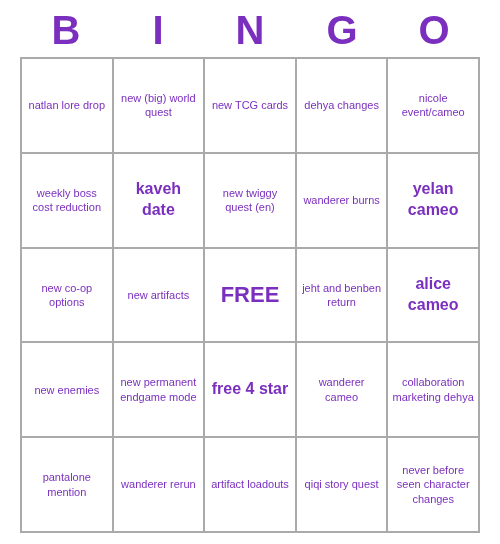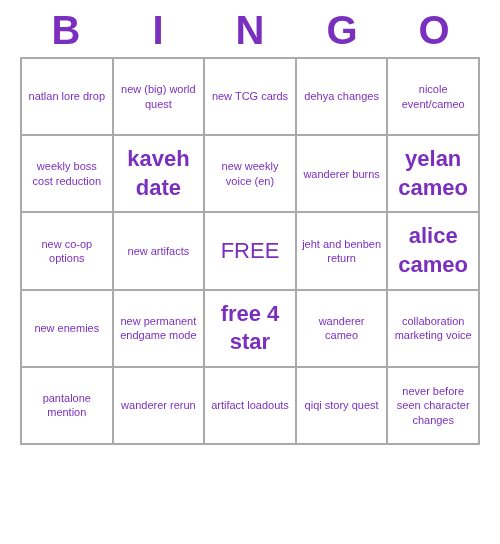--- a/index.html
+++ b/index.html
@@ -23,41 +23,41 @@
       font-weight: bold;
       color: #7B2FBE;
       width: 80px;
       text-align: center;
     }
     #bingo-grid {
       display: grid;
       grid-template-columns: repeat(5, 1fr);
       grid-template-rows: repeat(5, 1fr);
       width: 460px;
-      height: 388px;
+      height: 476px;
       border: 1.5px solid #aaa;
     }
     .bingo-cell {
       border: 1.5px solid #aaa;
       display: flex;
       align-items: center;
       justify-content: center;
       text-align: center;
       padding: 4px;
       font-size: 11px;
       color: #7B2FBE;
       line-height: 1.3;
     }
     .bingo-cell.large-text {
-      font-size: 22px;
+      font-size: 16px;
       font-weight: bold;
     }
     .bingo-cell.free-cell {
       font-size: 22px;
-      font-weight: normal;
+      font-weight: bold;
     }
   </style>
 </head>
 <body>
 
 <div id="bingo-header">
 <span class="bingo-letter">B</span>
     <span class="bingo-letter">I</span>
     <span class="bingo-letter">N</span>
     <span class="bingo-letter">G</span>
@@ -65,31 +65,31 @@
   </div>
 
 <div id="bingo-grid">
 <div class="bingo-cell">natlan lore drop</div>
     <div class="bingo-cell">new (big) world quest</div>
     <div class="bingo-cell">new TCG cards</div>
     <div class="bingo-cell">dehya changes</div>
     <div class="bingo-cell">nicole event/cameo</div>
     <div class="bingo-cell">weekly boss cost reduction</div>
     <div class="bingo-cell large-text">kaveh date</div>
-    <div class="bingo-cell">new weekly voice (en)</div>
+    <div class="bingo-cell">new twiggy quest (en)</div>
     <div class="bingo-cell">wanderer burns</div>
     <div class="bingo-cell large-text">yelan cameo</div>
     <div class="bingo-cell">new co-op options</div>
     <div class="bingo-cell">new artifacts</div>
     <div class="bingo-cell free-cell">FREE</div>
     <div class="bingo-cell">jeht and benben return</div>
     <div class="bingo-cell large-text">alice cameo</div>
     <div class="bingo-cell">new enemies</div>
     <div class="bingo-cell">new permanent endgame mode</div>
     <div class="bingo-cell large-text">free 4 star</div>
     <div class="bingo-cell">wanderer cameo</div>
-    <div class="bingo-cell">collaboration marketing voice</div>
+    <div class="bingo-cell">collaboration marketing dehya</div>
     <div class="bingo-cell">pantalone mention</div>
     <div class="bingo-cell">wanderer rerun</div>
     <div class="bingo-cell">artifact loadouts</div>
     <div class="bingo-cell">qiqi story quest</div>
     <div class="bingo-cell">never before seen character changes</div>
   </div>
 
 </body></html>

